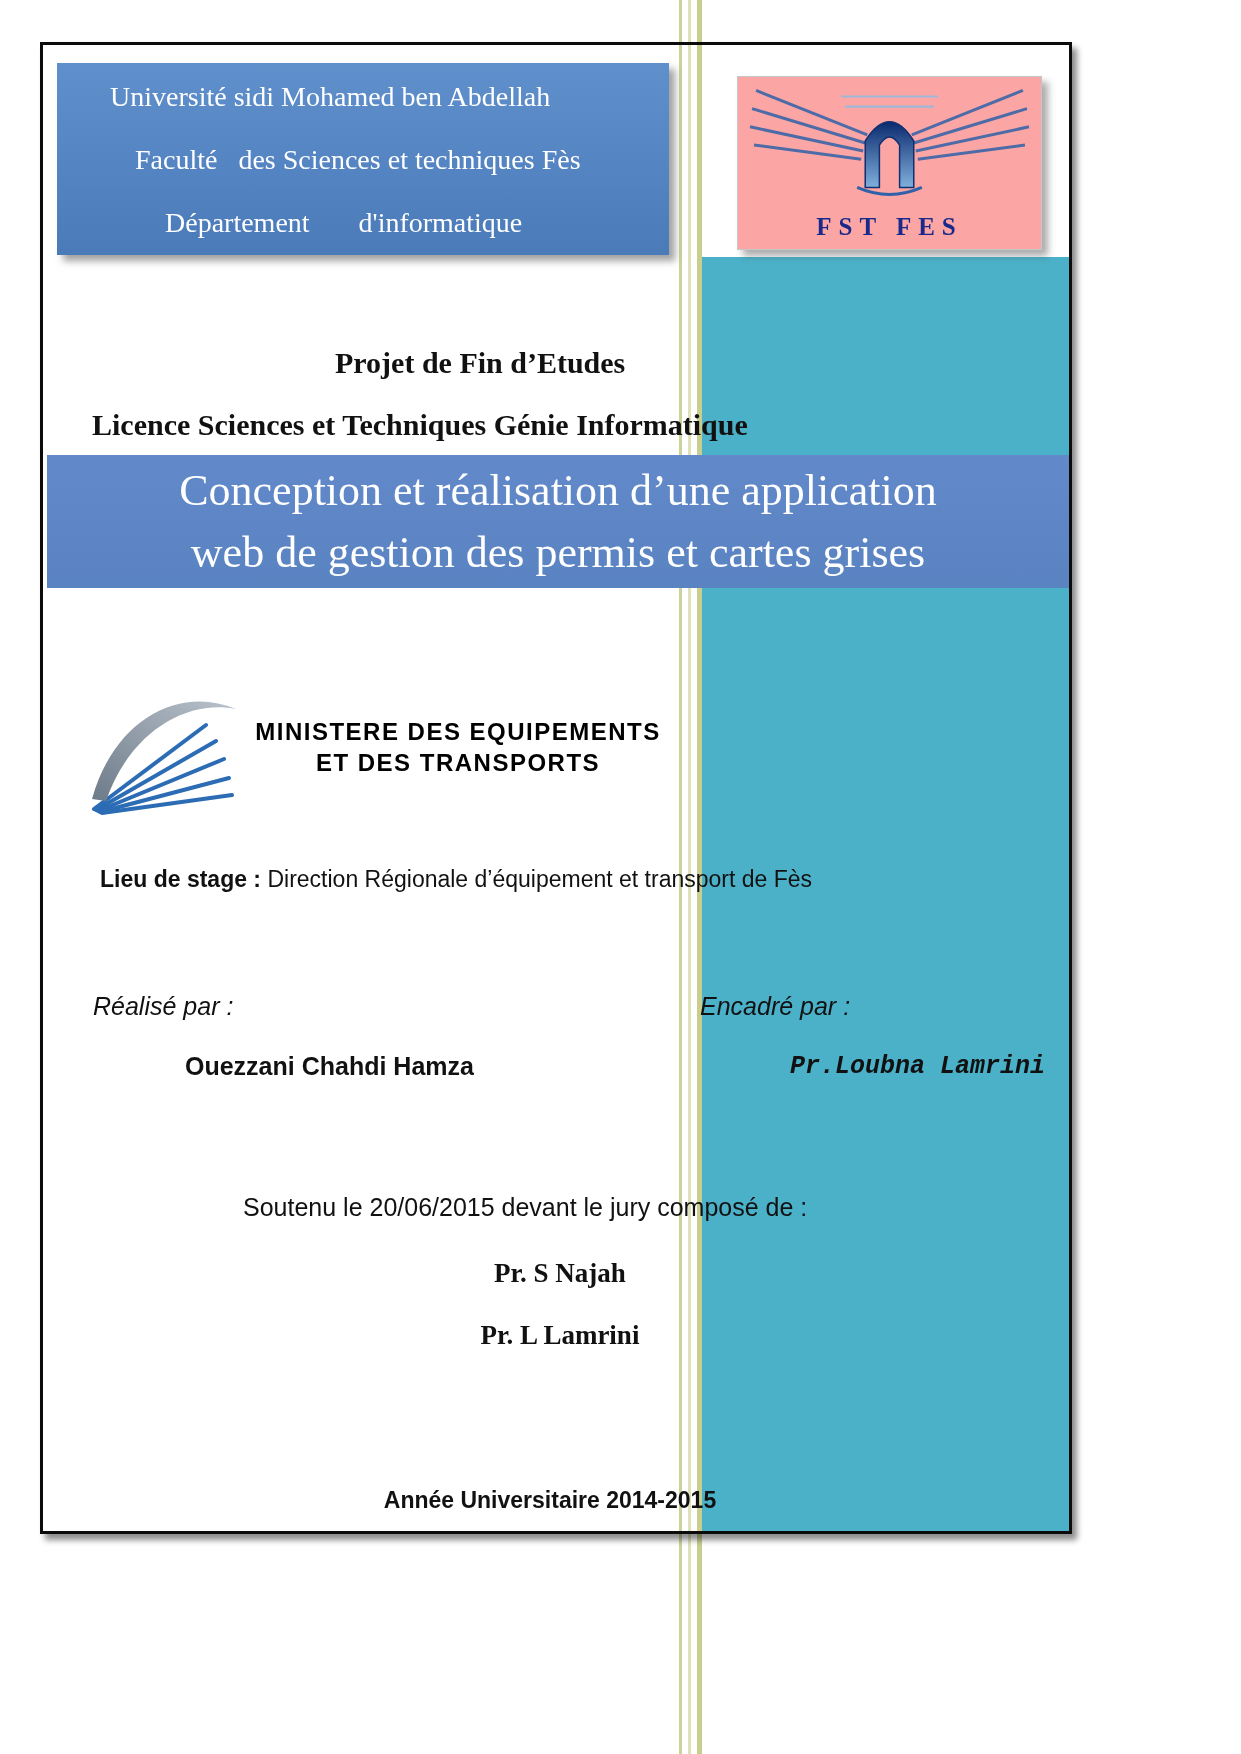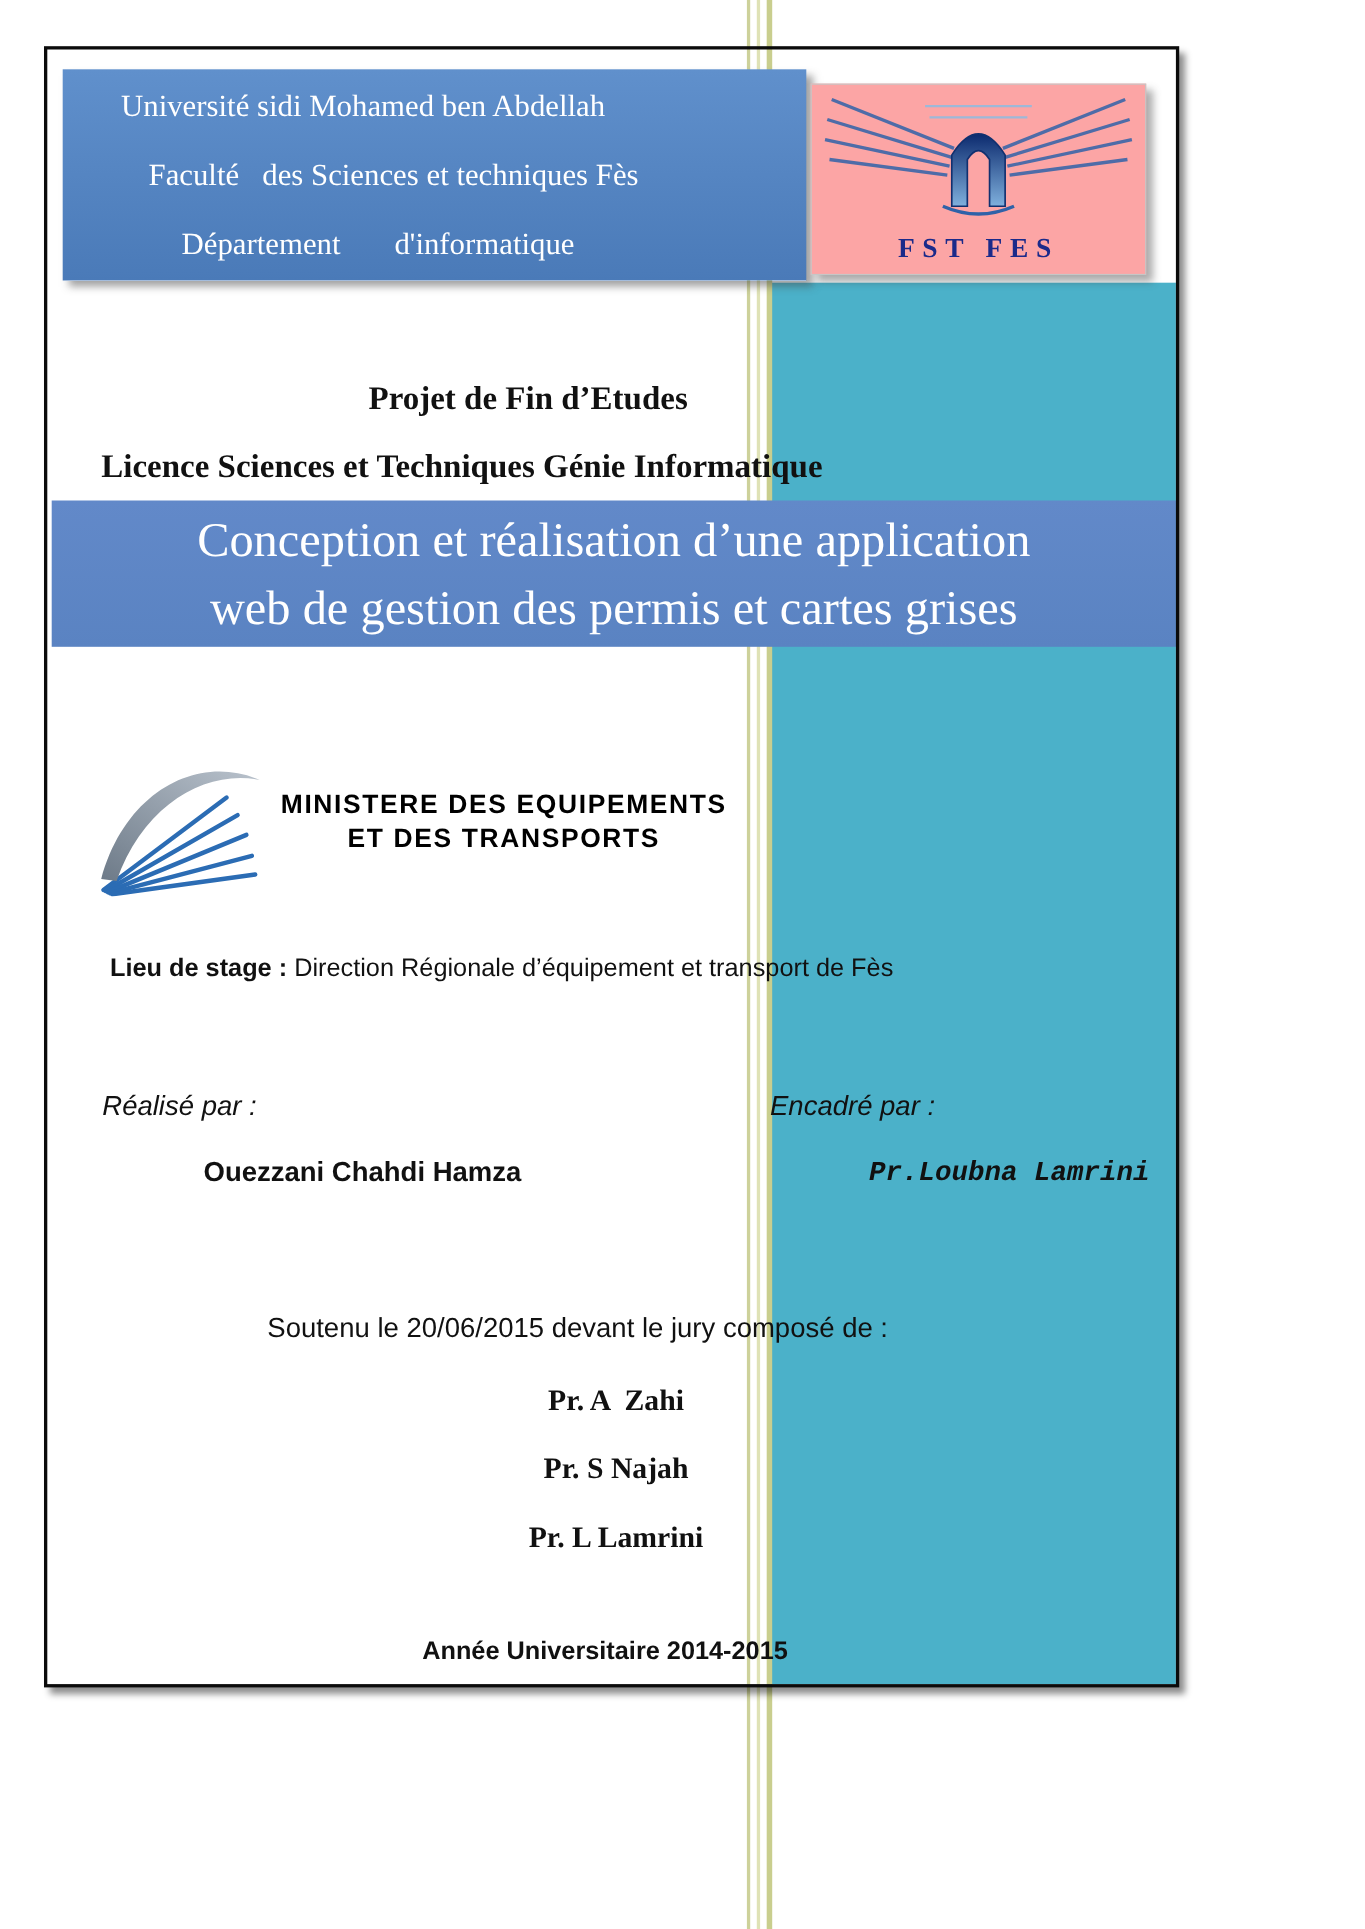--- a/index.html
+++ b/index.html
@@ -16,21 +16,21 @@
   
   .teal-band{position:absolute;left:701px;top:257px;width:368px;height:1274px;
              background:#4bb1c9;z-index:1;}
 
   
   .frame{position:absolute;left:40px;top:42px;width:1026px;height:1486px;
          border:3px solid #0b0b0b;box-shadow:5px 6px 6px rgba(0,0,0,.45);
          z-index:6;pointer-events:none;}
 
   
-  .header-box{position:absolute;left:57px;top:63px;width:676px;height:192px;z-index:3;
+  .header-box{position:absolute;left:57px;top:63px;width:612px;height:192px;z-index:3;
               background:linear-gradient(180deg,#6090cc,#4a7ab8);
               box-shadow:6px 6px 7px rgba(70,70,70,.5);text-align:right;}
   .header-box .hline{position:absolute;color:#ffffff;
                      font-family:"Liberation Serif",serif;font-size:28px;}
   .hline.l1{left:53px;top:18px;}
   .hline.l2{left:78px;top:81px;}
   .hline.l3{left:108px;top:144px;}
 
   
   .logo-box{position:absolute;left:737px;top:76px;width:303px;height:172px;z-index:3;
@@ -161,20 +161,19 @@
     <span class="lbl txt">Lieu de stage : </span><span class="txt">Direction Régionale d’équipement et transport de Fès</span>
   </div>
 
   <div class="realise txt">Réalisé par :</div>
   <div class="encadre txt">Encadré par :</div>
   <div class="author txt">Ouezzani Chahdi Hamza</div>
   <div class="supervisor txt">Pr.Loubna Lamrini</div>
 
   <div class="soutenu txt">Soutenu le 20/06/2015 devant le jury composé de :</div>
   <div class="jury">
-    <div class="member txt">Pr. A  Zahi</div>
     <div class="member txt">Pr. S Najah</div>
     <div class="member txt">Pr. L Lamrini</div>
   </div>
 
   <div class="footer-year txt">Année Universitaire 2014-2015</div>
 
 </div>
 
 </body></html>

